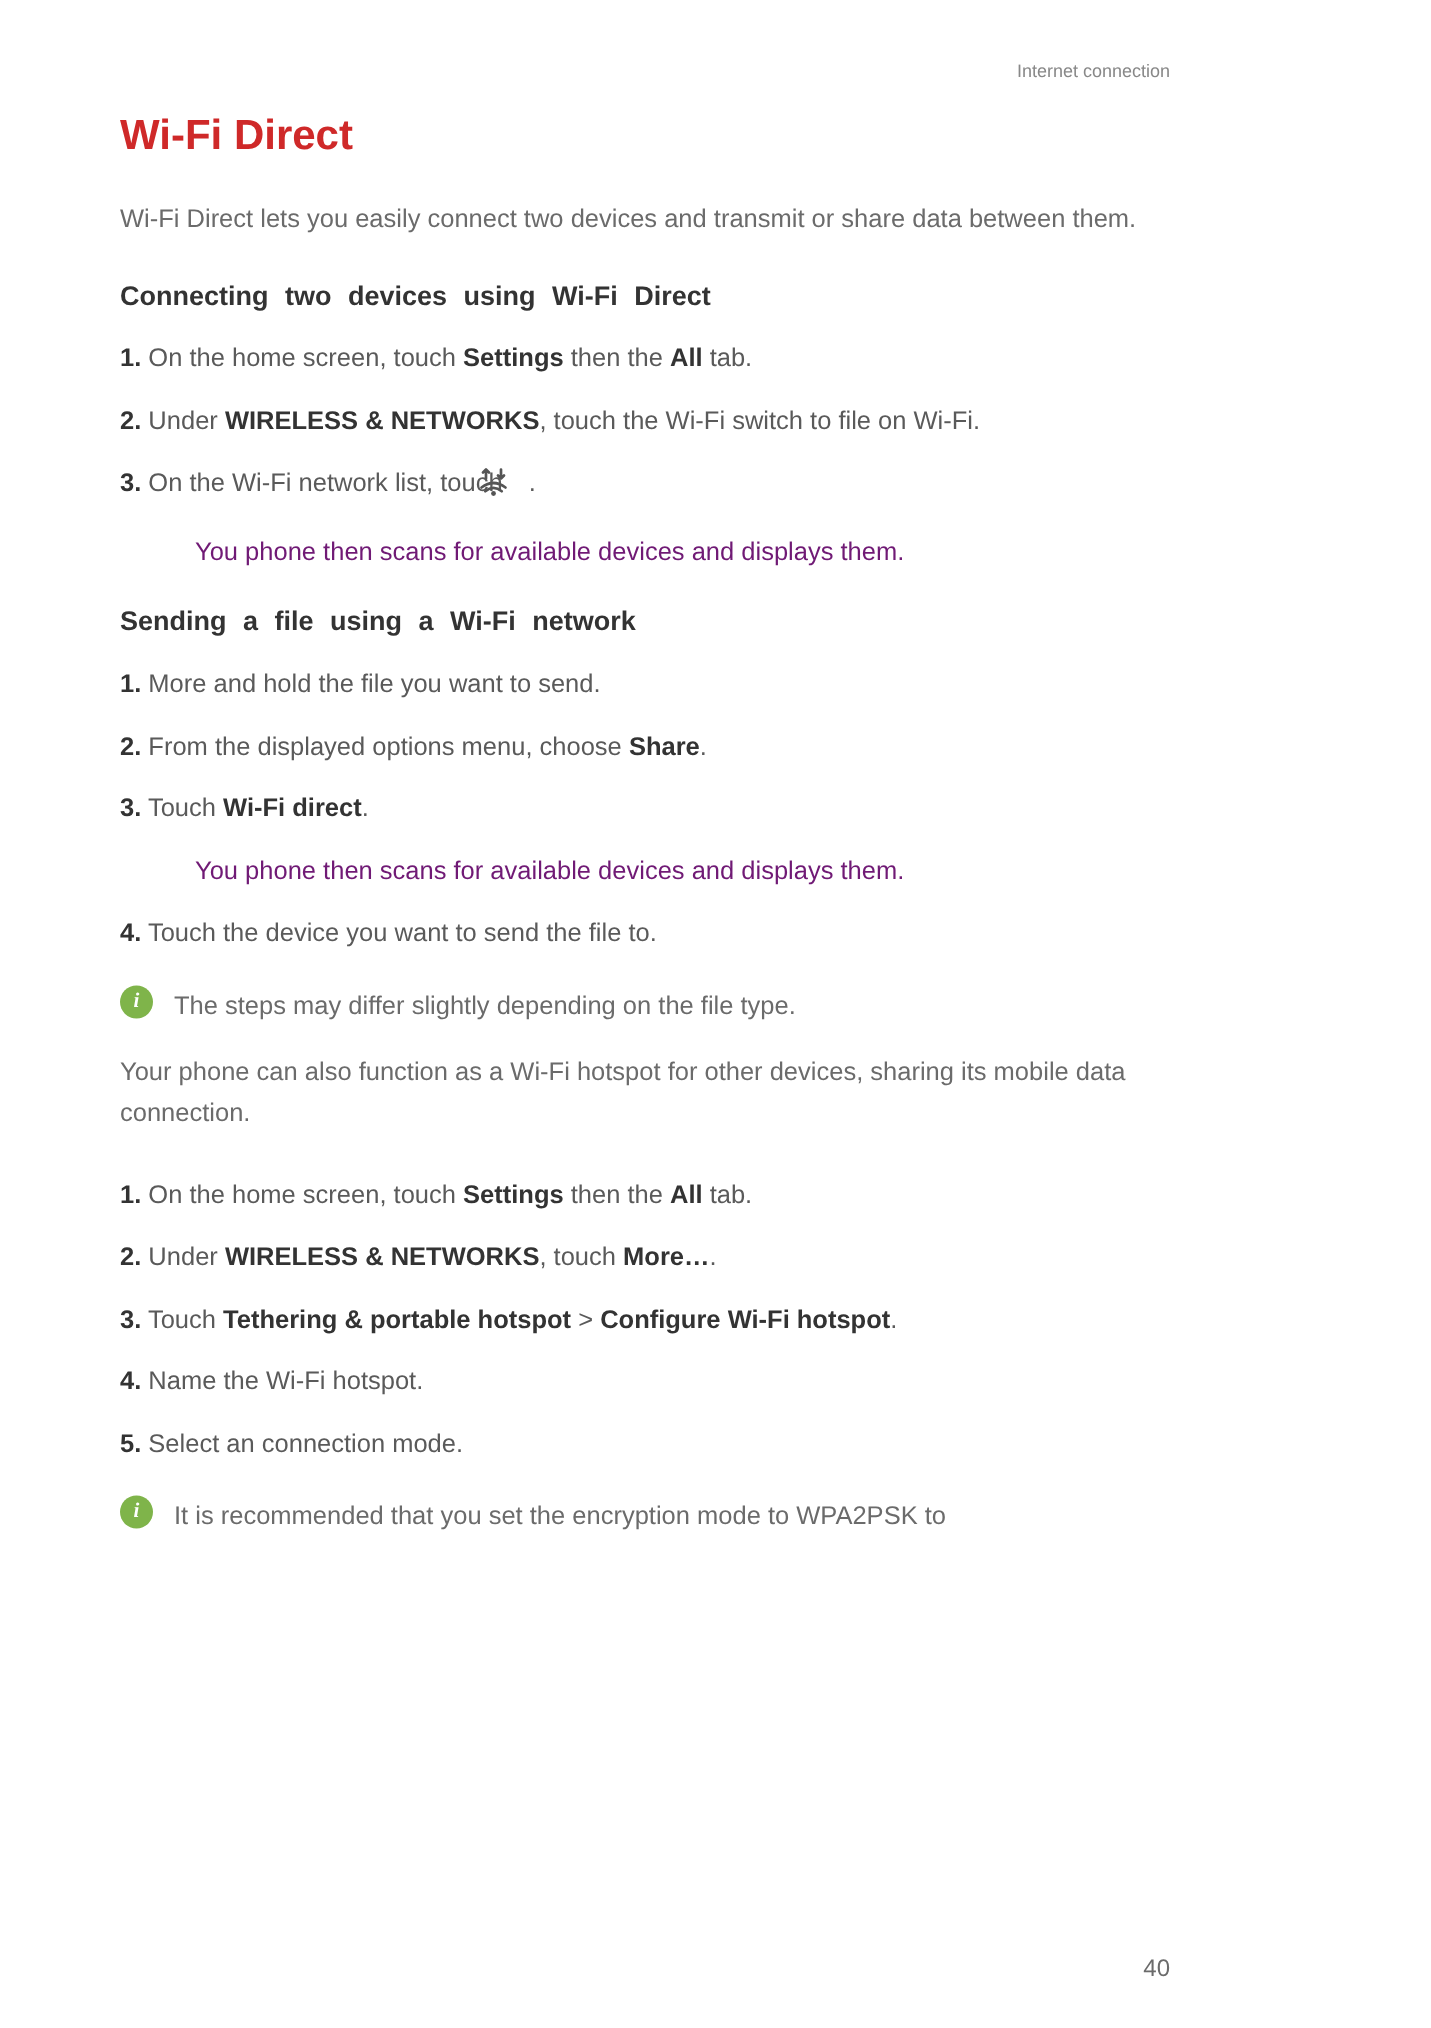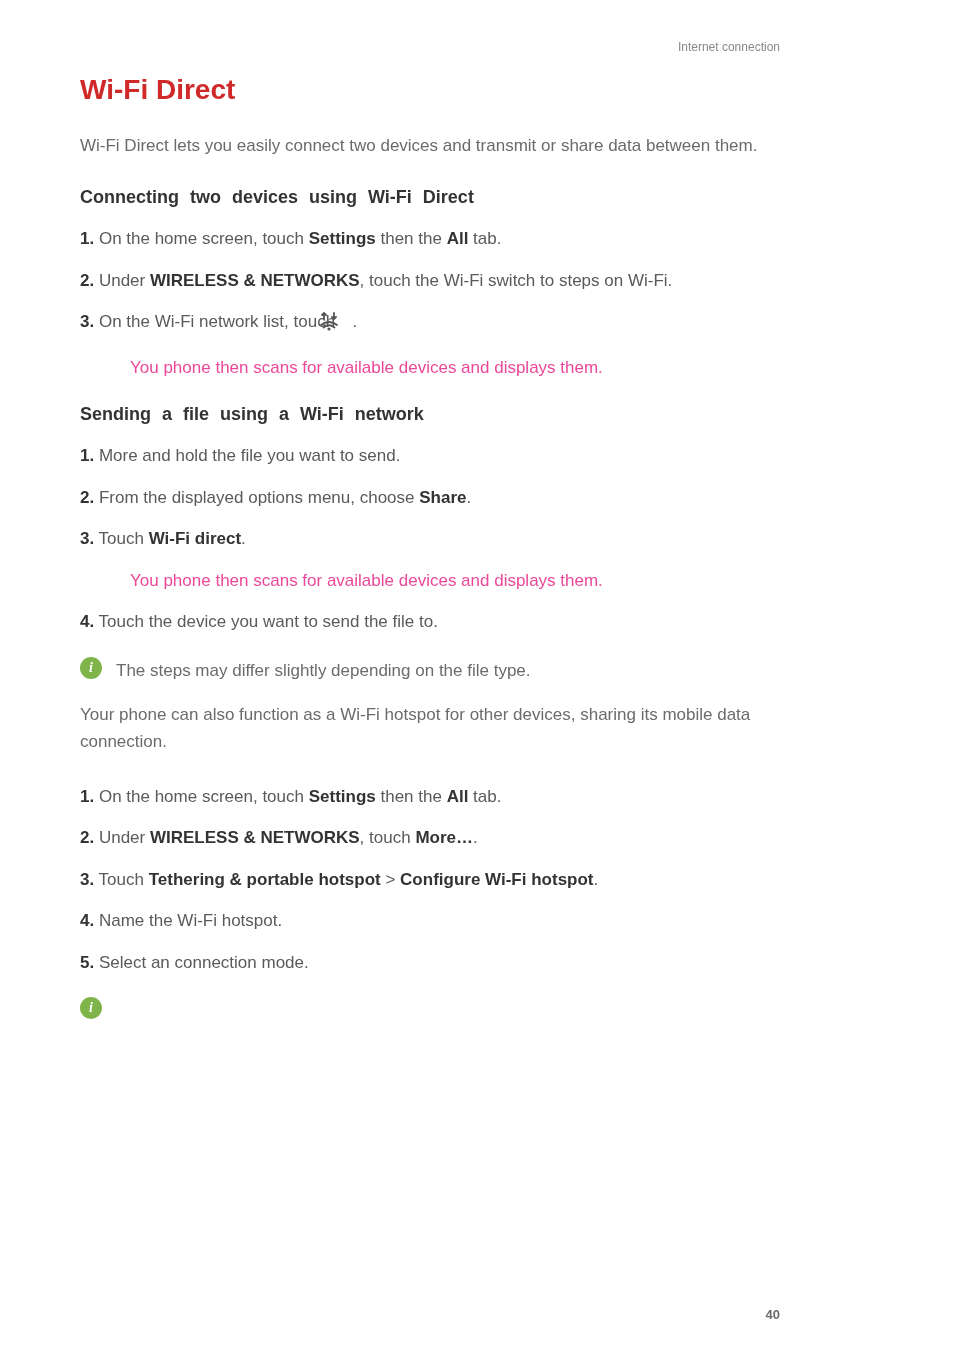--- a/index.html
+++ b/index.html
@@ -56,21 +56,21 @@
     color: #333;
   }
   .step .bold {
     font-weight: 700;
     color: #333;
   }
   .substep {
     padding-left: 50px;
     text-indent: 0;
     font-size: 17px;
-    color: #ec4899;
+    color: #701a75;
     margin: 10px 0 16px 0;
     line-height: 1.5;
   }
   .note {
     display: flex;
     align-items: flex-start;
     gap: 14px;
     margin: 22px 0 18px 0;
   }
   .note-text {
@@ -95,44 +95,43 @@
   }
   .wifi-direct-icon {
     display: inline-block;
     vertical-align: -4px;
     margin: 0 4px;
   }
   .page-number {
     position: absolute;
     right: 80px;
     bottom: 30px;
-    font-size: 13px;
+    font-size: 16px;
     color: #6b6b6b;
-    font-weight: bold;
   }
 </style>
 </head>
 <body>
 
 <div class="page">
 
   <div class="header-cat">Internet connection</div>
 
   <h1 class="section">Wi-Fi Direct</h1>
 
   <div class="intro">Wi-Fi Direct lets you easily connect two devices and transmit or share data between them.</div>
 
   <h2 class="subhead">Connecting two devices using Wi-Fi Direct</h2>
 
   <div class="step">
     <span class="num">1.</span><span> On the home screen, touch </span><span class="bold">Settings</span><span> then the </span><span class="bold">All</span><span> tab.</span>
   </div>
 
   <div class="step">
-    <span class="num">2.</span><span> Under </span><span class="bold">WIRELESS &amp; NETWORKS</span><span>, touch the Wi-Fi switch to steps on Wi-Fi.</span>
+    <span class="num">2.</span><span> Under </span><span class="bold">WIRELESS &amp; NETWORKS</span><span>, touch the Wi-Fi switch to file on Wi-Fi.</span>
   </div>
 
   <div class="step">
     <span class="num">3.</span><span> On the Wi-Fi network list, touch </span>
     <span class="wifi-direct-icon">
       <svg width="22" height="20" viewBox="0 0 22 20">
         <g fill="#555">
           <path d="M6 2 L6 8 M4 4 L6 2 L8 4" stroke="#555" stroke-width="1.8" fill="none" stroke-linecap="round" stroke-linejoin="round"></path>
           <path d="M16 8 L16 2 M14 6 L16 8 L18 6" stroke="#555" stroke-width="1.8" fill="none" stroke-linecap="round" stroke-linejoin="round"></path>
           <path d="M3 14 Q11 8 19 14" stroke="#555" stroke-width="1.8" fill="none" stroke-linecap="round"></path>
@@ -187,17 +186,18 @@
   <div class="step">
     <span class="num">4.</span><span> Name the Wi-Fi hotspot.</span>
   </div>
 
   <div class="step">
     <span class="num">5.</span><span> Select an connection mode.</span>
   </div>
 
   <div class="note">
     <div class="info-icon">i</div>
+    <div class="note-text">It is recommended that you set the encryption mode to WPA2PSK to</div>
   </div>
 
   <div class="page-number">40</div>
 
 </div>
 
 </body></html>

